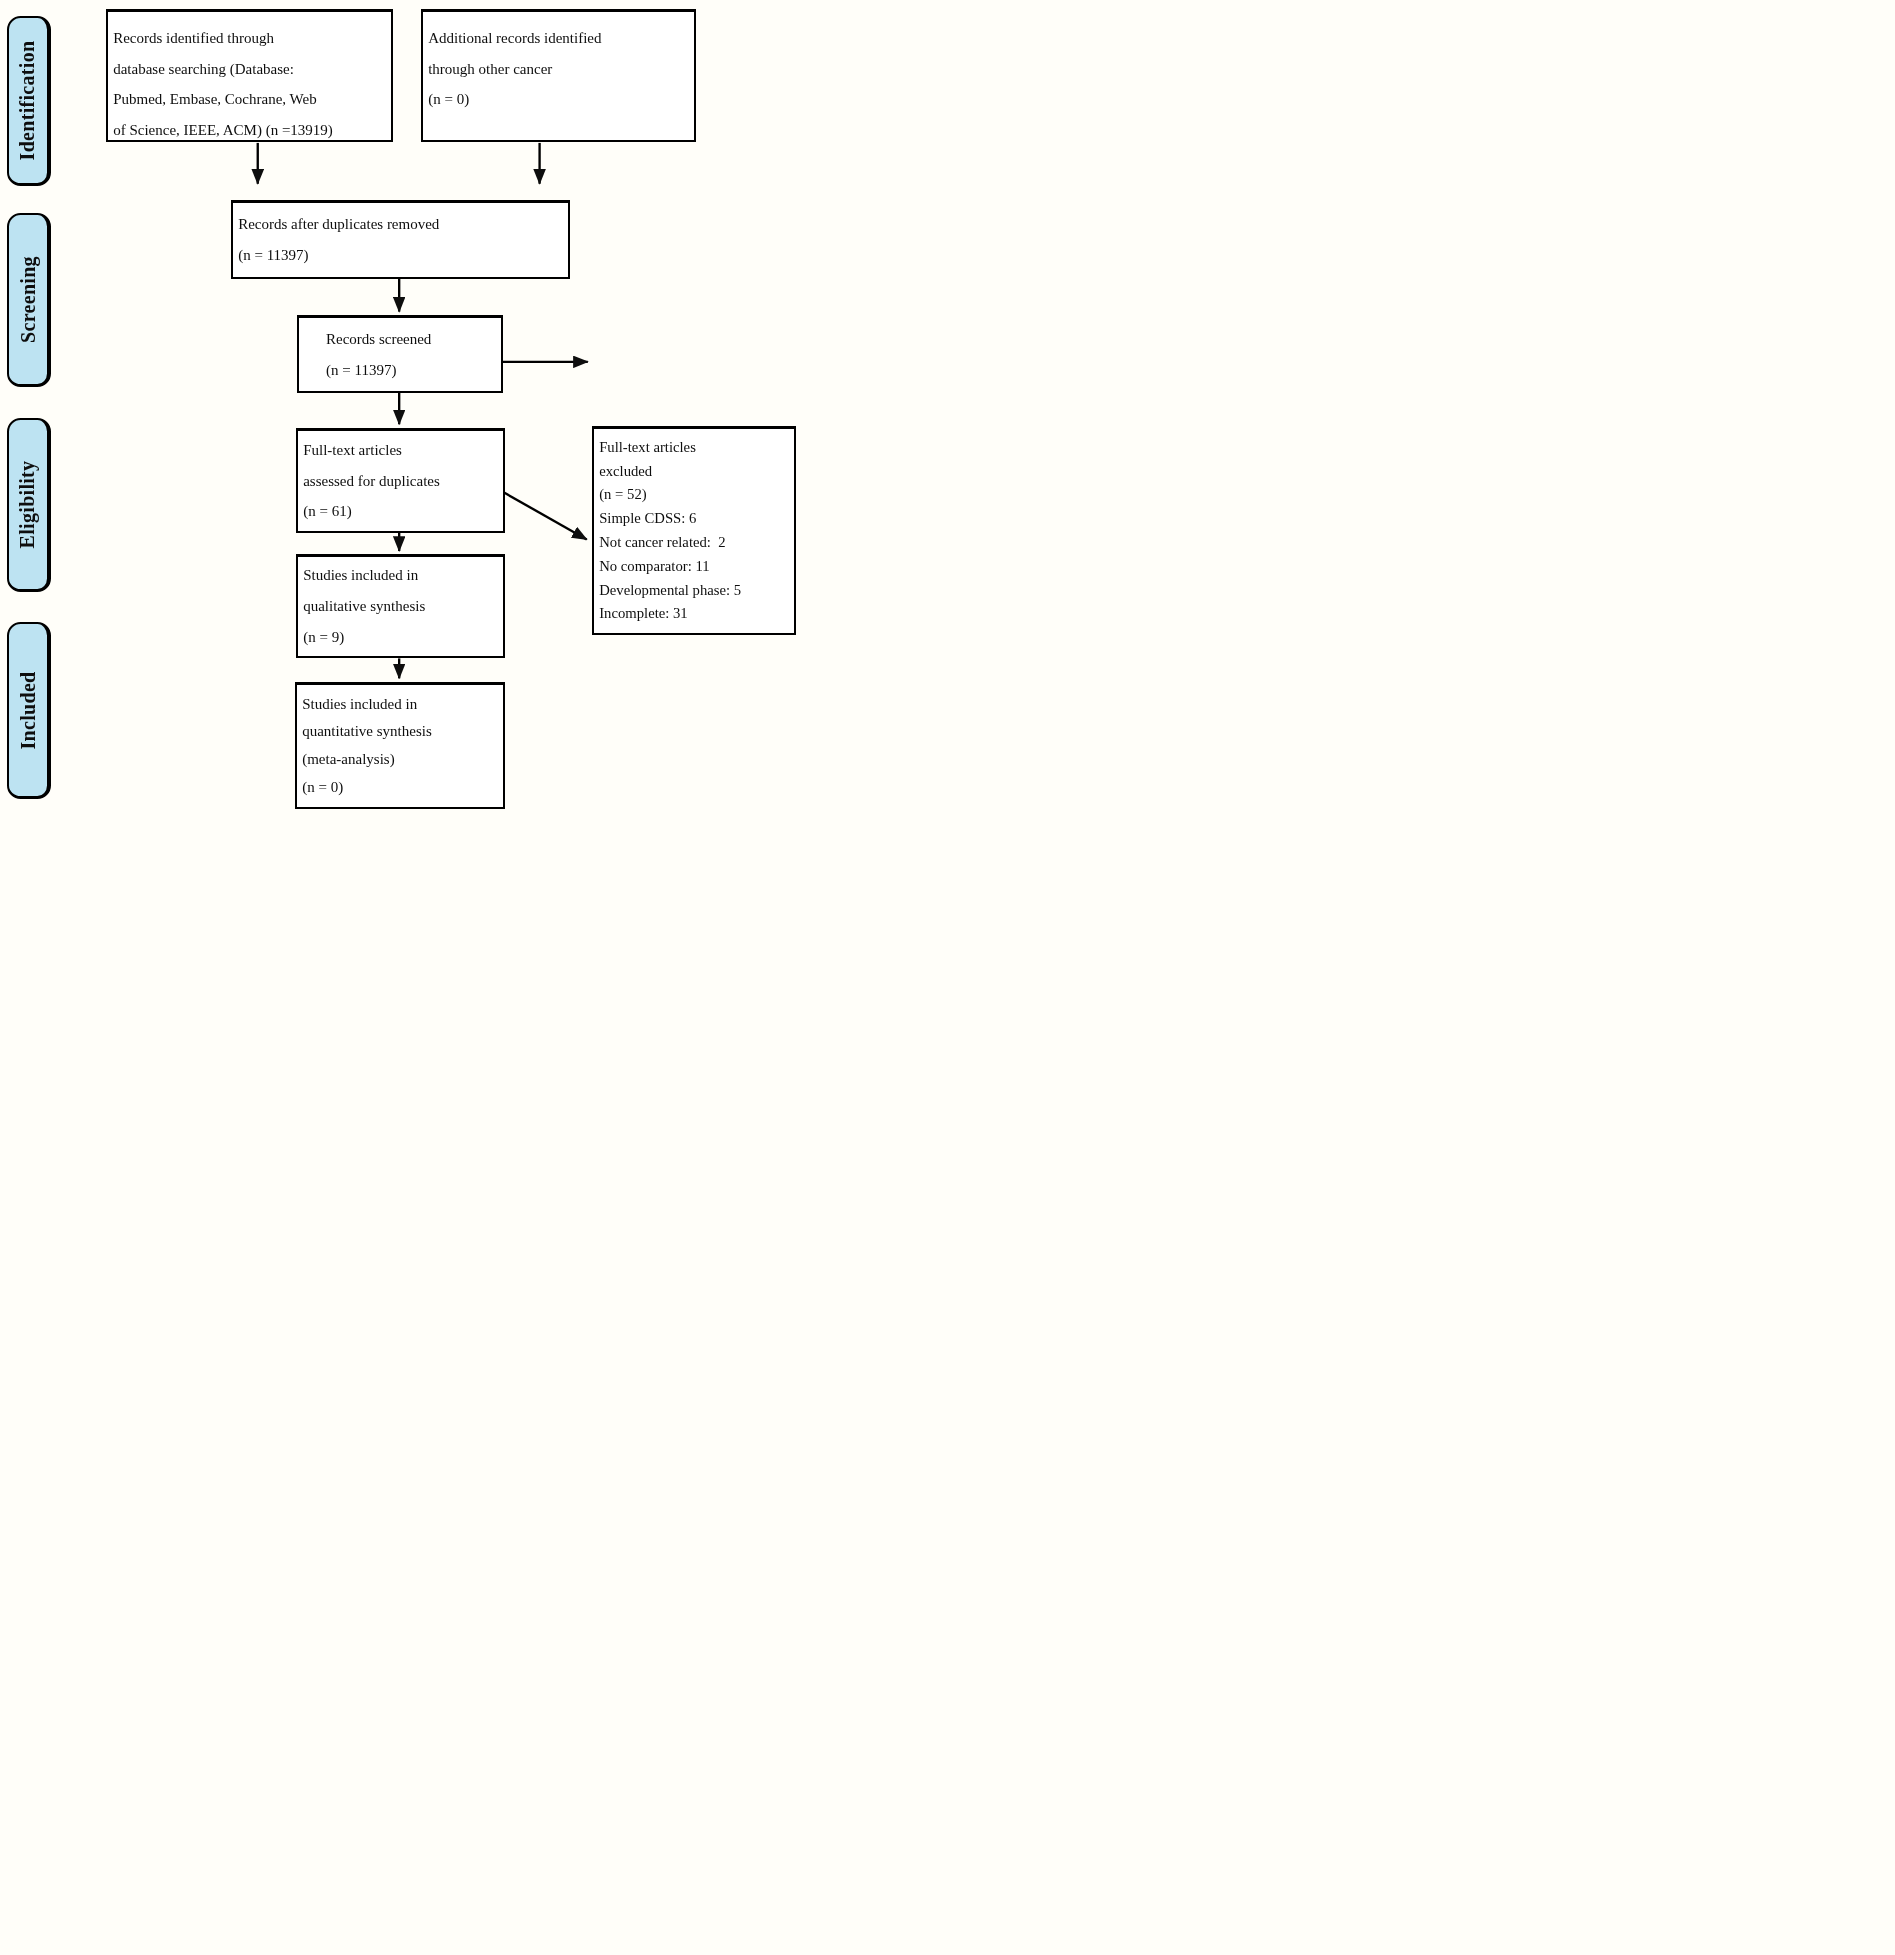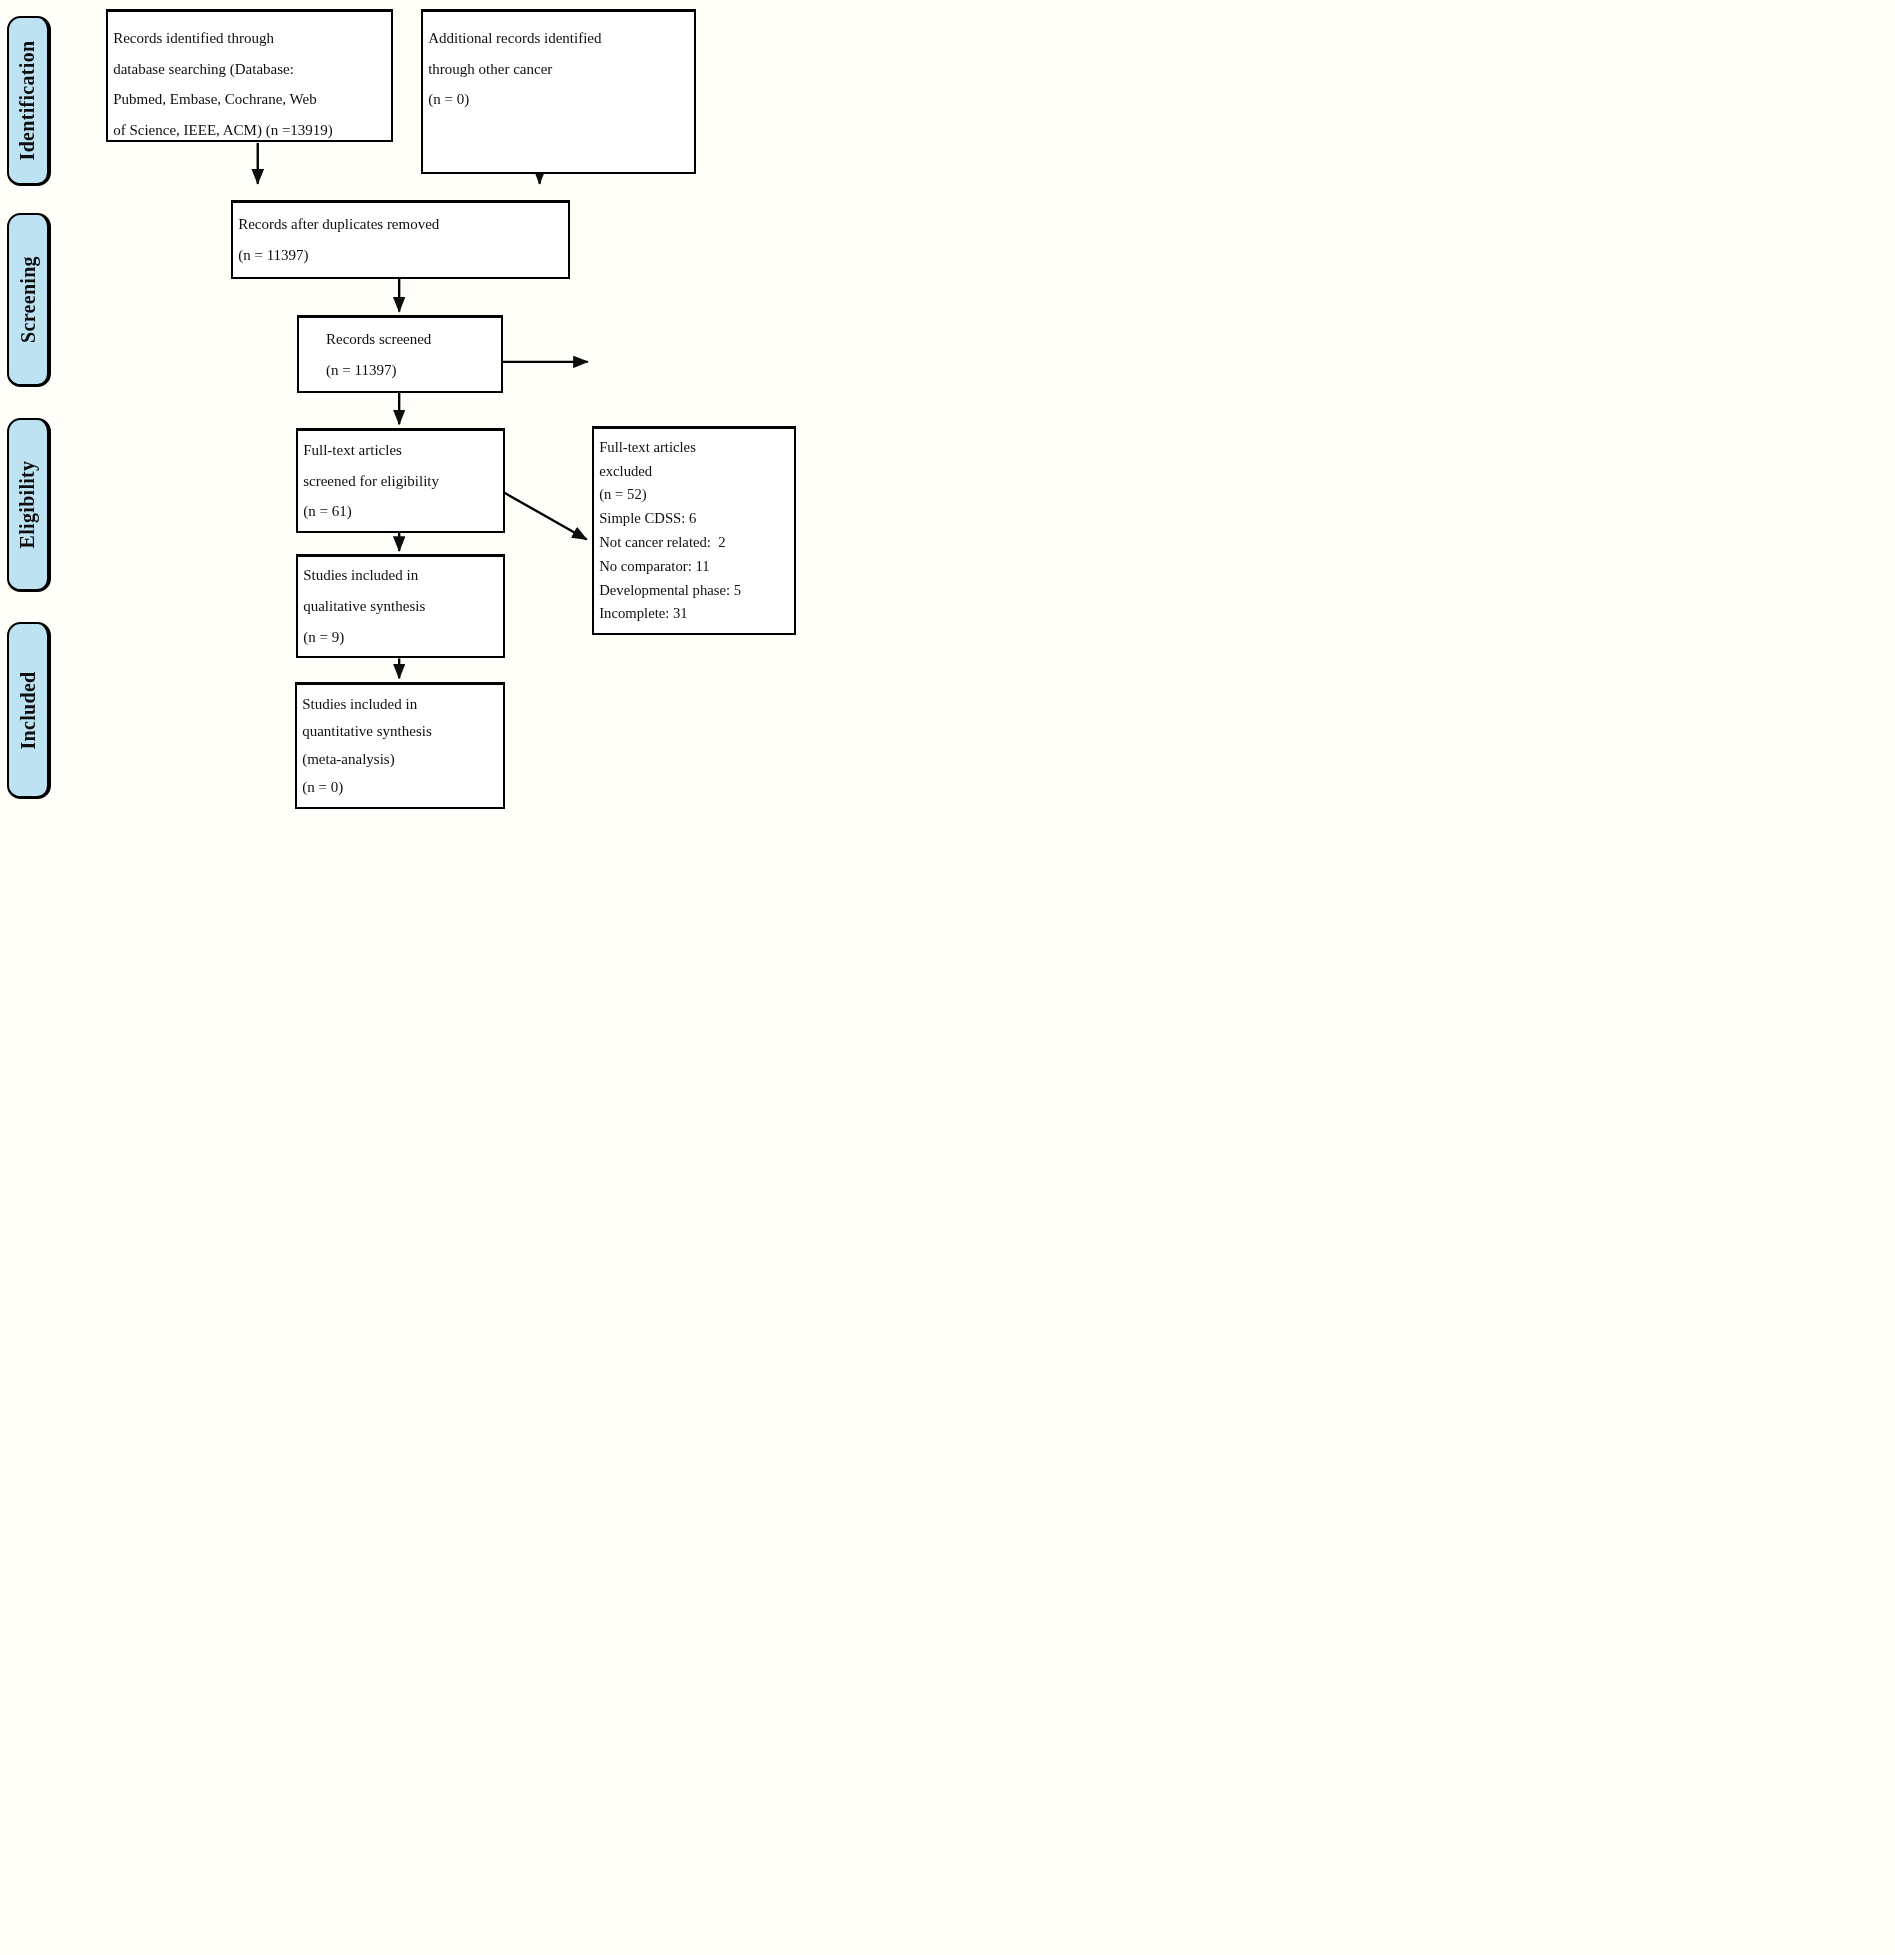--- a/index.html
+++ b/index.html
@@ -103,40 +103,40 @@
     <span class="vtext">Included</span>
   </div>
 
   <div class="fbox top-align" style="left:106px;top:9.4px;width:287px;height:133px;">
       <div class="tline">Records identified through</div>
       <div class="tline">database searching (Database:</div>
       <div class="tline">Pubmed, Embase, Cochrane, Web</div>
       <div class="tline">of Science, IEEE, ACM) (n =13919)</div>
     </div>
 
-  <div class="fbox top-align" style="left:421px;top:9.4px;width:275px;height:165px;">
+  <div class="fbox top-align" style="left:421px;top:9.4px;width:275px;height:133px;">
       <div class="tline">Additional records identified</div>
       <div class="tline">through other cancer</div>
       <div class="tline">(n = 0)</div>
     </div>
 
   <div class="fbox" style="left:231px;top:200px;width:339px;height:79px;">
       <div class="tline">Records after duplicates removed</div>
       <div class="tline">(n = 11397)</div>
     </div>
 
   <div class="fbox" style="left:297px;top:315px;width:206px;height:78px;padding-left:27px;">
       <div class="tline">Records screened</div>
       <div class="tline">(n = 11397)</div>
     </div>
 
 
   <div class="fbox" style="left:296px;top:428px;width:209px;height:105px;">
       <div class="tline">Full-text articles</div>
-      <div class="tline">screened for eligibility</div>
+      <div class="tline">assessed for duplicates</div>
       <div class="tline">(n = 61)</div>
     </div>
 
   <div class="fbox tight" style="left:592px;top:426px;width:204px;height:209px;">
       <div class="tline">Full-text articles</div>
       <div class="tline">excluded</div>
       <div class="tline">(n = 52)</div>
       <div class="tline">Simple CDSS: 6</div>
       <div class="tline">Not cancer related:  2</div>
       <div class="tline">No comparator: 11</div>

